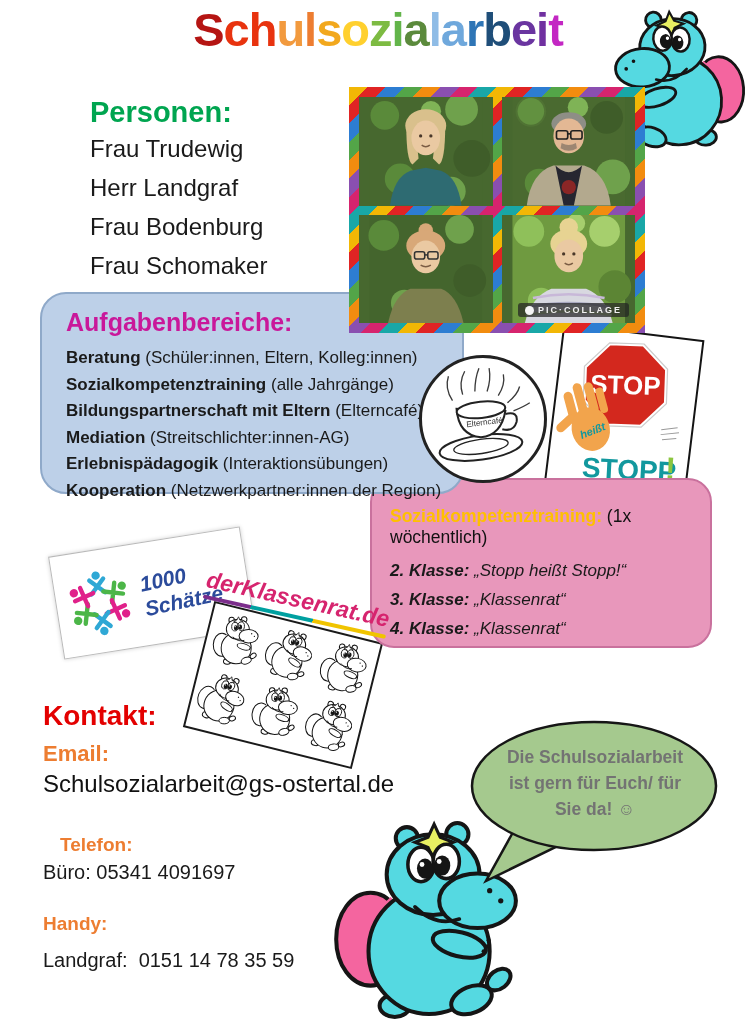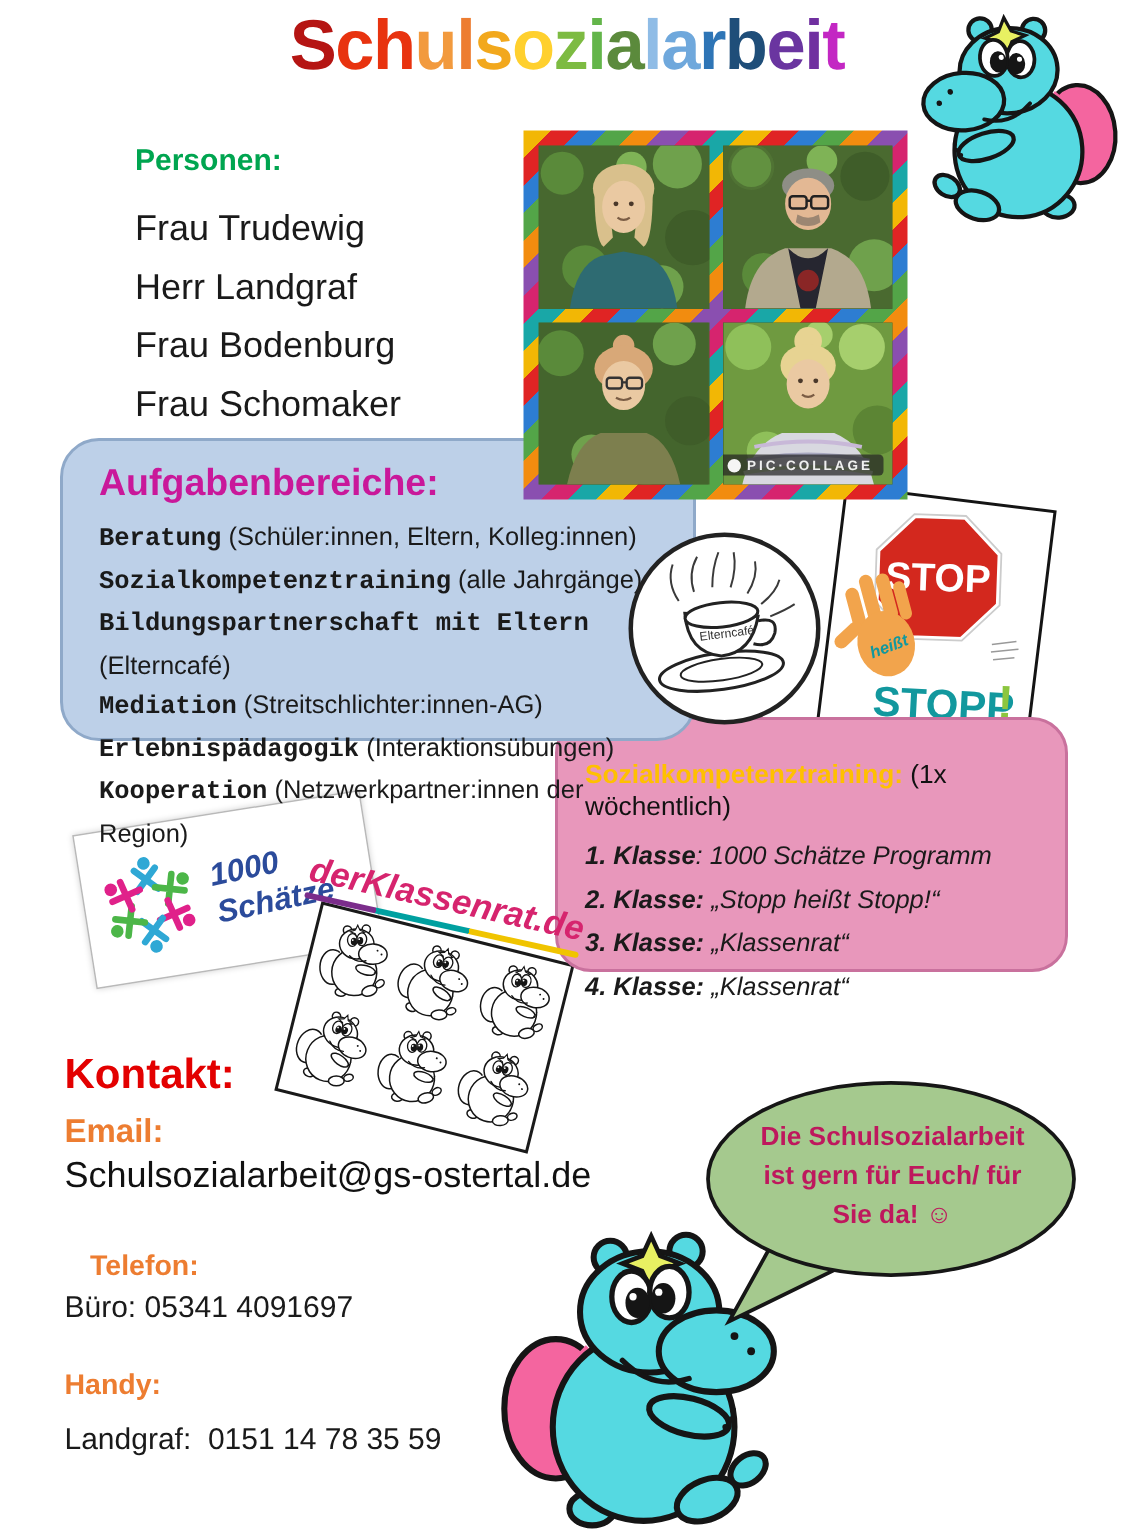--- a/index.html
+++ b/index.html
@@ -10,43 +10,43 @@
   .title{position:absolute;left:0;top:2px;width:100%;text-align:center;
          font-size:47px;font-weight:bold;letter-spacing:-1px;}
 
   
   .hippo-top{position:absolute;right:2px;top:2px;width:142px;height:150px;
              transform:scaleX(-1) rotate(4deg);z-index:1;}
   .hippo-bottom{position:absolute;left:320px;top:812px;width:202px;height:212px;z-index:4;}
 
   
   .persons{position:absolute;left:90px;top:96px;z-index:1;}
-  .persons .head{color:var(--green-heading);font-weight:bold;font-size:20px;margin-bottom:14px;}
+  .persons .head{color:var(--green-heading);font-weight:bold;font-size:29px;}
   .persons .name{font-size:24px;line-height:39px;}
 
   
-  .collage{position:absolute;left:349px;top:87px;width:256px;height:246px;box-sizing:border-box;
+  .collage{position:absolute;left:349px;top:87px;width:296px;height:246px;box-sizing:border-box;
            padding:10px;display:grid;grid-template-columns:1fr 1fr;grid-template-rows:1fr 1fr;gap:9px;
            background:repeating-linear-gradient(135deg,#f2b705 0 13px,#e02424 13px 26px,#2d7dd2 26px 39px,
               #53a548 39px 52px,#f28c0f 52px 65px,#8a4fb0 65px 78px,#d6246e 78px 91px,#19a7a7 91px 104px);
            z-index:4;}
   .collage .cell{position:relative;overflow:hidden;background:#47682f;}
   .collage svg{display:block;width:100%;height:100%;}
   .watermark{position:absolute;right:6px;bottom:6px;display:flex;align-items:center;gap:4px;
              background:rgba(35,35,35,.72);border-radius:3px;padding:2px 7px;z-index:5;}
   .watermark .dot{width:9px;height:9px;border-radius:50%;background:#f5f5f5;}
   .watermark span{color:#f0f0f0;font-size:9px;letter-spacing:2px;font-weight:bold;}
 
   
   .tasks{position:absolute;left:40px;top:292px;width:424px;height:202px;box-sizing:border-box;
          background:var(--blue-box);border:2px solid var(--blue-box-border);border-radius:26px;
          padding:14px 14px 10px 24px;z-index:3;}
   .tasks .head{color:var(--magenta-heading);font-weight:bold;font-size:25px;margin-bottom:8px;}
   .tasks .row{font-size:17px;line-height:26.5px;}
-  .tasks .row b{font-weight:bold;font-family:Liberation Mono, monospace;}
+  .tasks .row b{font-weight:bold;}
 
   
   .cafe{position:absolute;left:419px;top:355px;width:128px;height:128px;border-radius:50%;
         background:#fff;border:3px solid #222;box-sizing:border-box;z-index:5;}
 
   
   .stopcard{position:absolute;left:553px;top:331px;width:138px;height:160px;background:#fff;
             border:2px solid #141414;transform:rotate(7deg);z-index:1;}
 
   
@@ -84,21 +84,21 @@
   .email-value{left:43px;top:770px;font-size:24px;color:#111;}
   .tel-label{left:60px;top:834px;font-size:19px;font-weight:bold;color:var(--orange-heading);}
   .tel-value{left:43px;top:861px;font-size:20px;white-space:pre;}
   .handy-label{left:43px;top:913px;font-size:19px;font-weight:bold;color:var(--orange-heading);}
   .mob1{left:43px;top:940px;font-size:20px;white-space:pre;}
   .mob2{left:43px;top:949px;font-size:20px;white-space:pre;}
 
   
   .bubble{position:absolute;left:452px;top:716px;width:268px;height:172px;z-index:5;}
   .bubble .txt{position:absolute;left:32px;top:28px;width:222px;text-align:center;
-               font-size:17.5px;font-weight:bold;line-height:26px;color:#be185d;}
+               font-size:17.5px;font-weight:bold;line-height:26px;color:#737373;}
 </style>
 </head>
 <body>
 
 <svg width="0" height="0" style="position:absolute" aria-hidden="true">
   <defs>
     <symbol id="hippo" viewBox="0 0 200 210">
       <ellipse cx="50" cy="126" rx="34" ry="46" fill="var(--hippo-pack,#F4659F)" stroke="#151515" stroke-width="4"></ellipse>
       <path d="M66,88 Q96,118 84,166" fill="none" stroke="var(--hippo-pack,#F4659F)" stroke-width="11"></path>
       <ellipse cx="74" cy="192" rx="15" ry="11" fill="var(--hippo-body,#55D9E1)" stroke="#151515" stroke-width="4"></ellipse>
@@ -285,21 +285,20 @@
           <line x1="108" y1="97" x2="126" y2="93"></line>
           <line x1="110" y1="102" x2="124" y2="99"></line>
       </g>
     </svg>
   </div>
 
   <div class="training">
     <div class="head">
       <span class="y">Sozialkompetenztraining:</span><span class="b"> (1x wöchentlich)</span>
     </div>
-    <div class="row"><b>1. Klasse</b><span>: 1000 Schätze Programm</span></div>
     <div class="row"><b>2. Klasse:</b><span> „Stopp heißt Stopp!“</span></div>
     <div class="row"><b>3. Klasse:</b><span> „Klassenrat“</span></div>
     <div class="row"><b>4. Klasse:</b><span> „Klassenrat“</span></div>
   </div>
 
   <div class="schaetze">
     <svg viewBox="0 0 86 92" width="86" height="92">
       <g transform="translate(43,48)">
         <g transform="rotate(0) translate(0,-19)">
             <circle cy="-9" r="4.2" fill="#2FA8D5"></circle>

